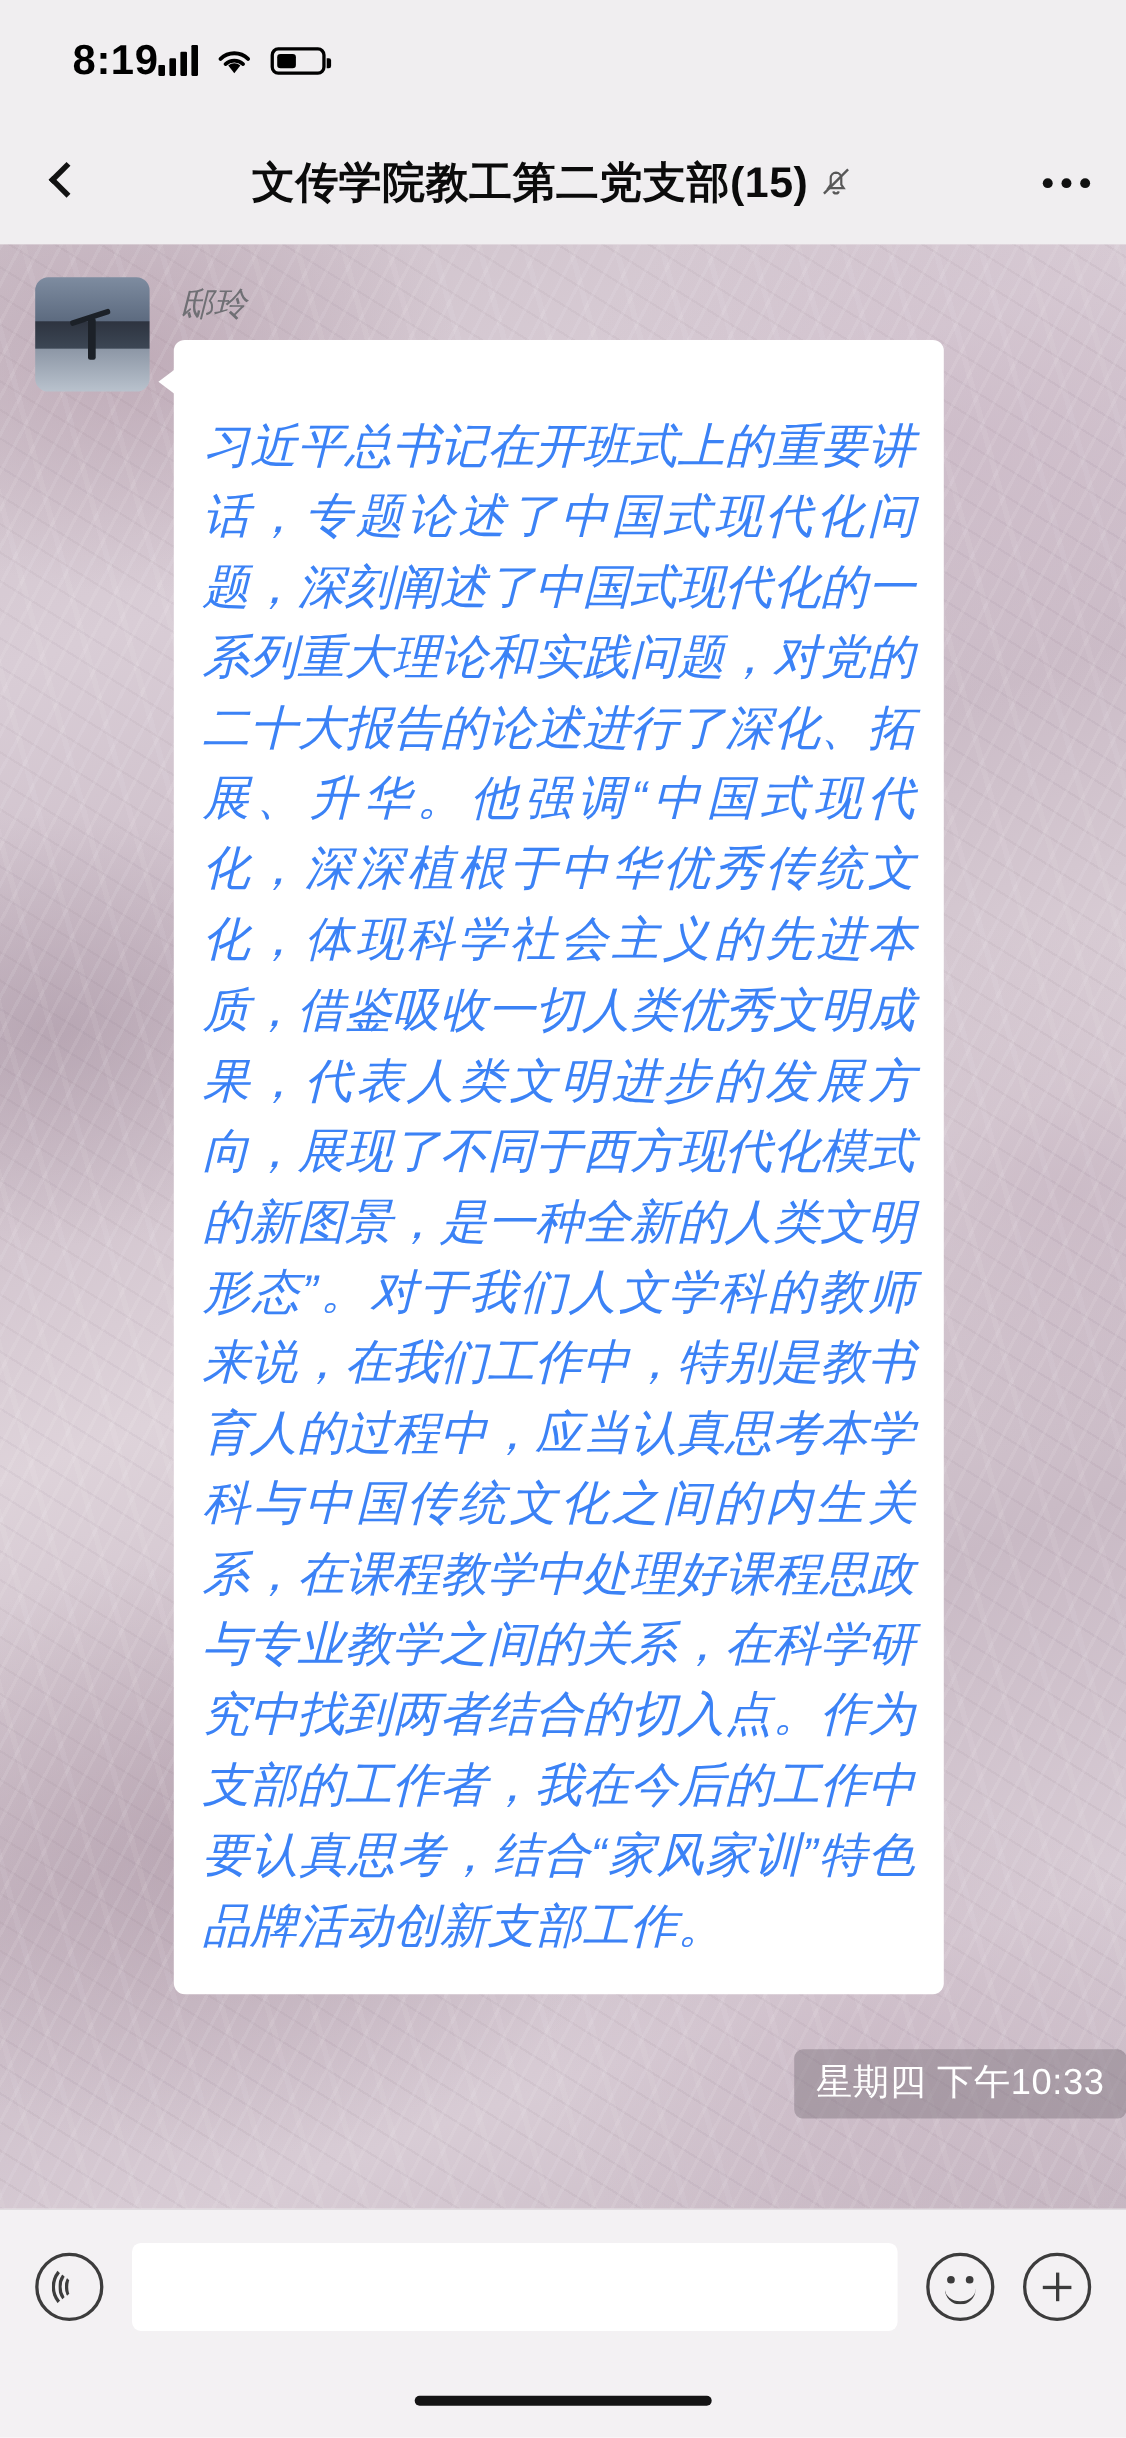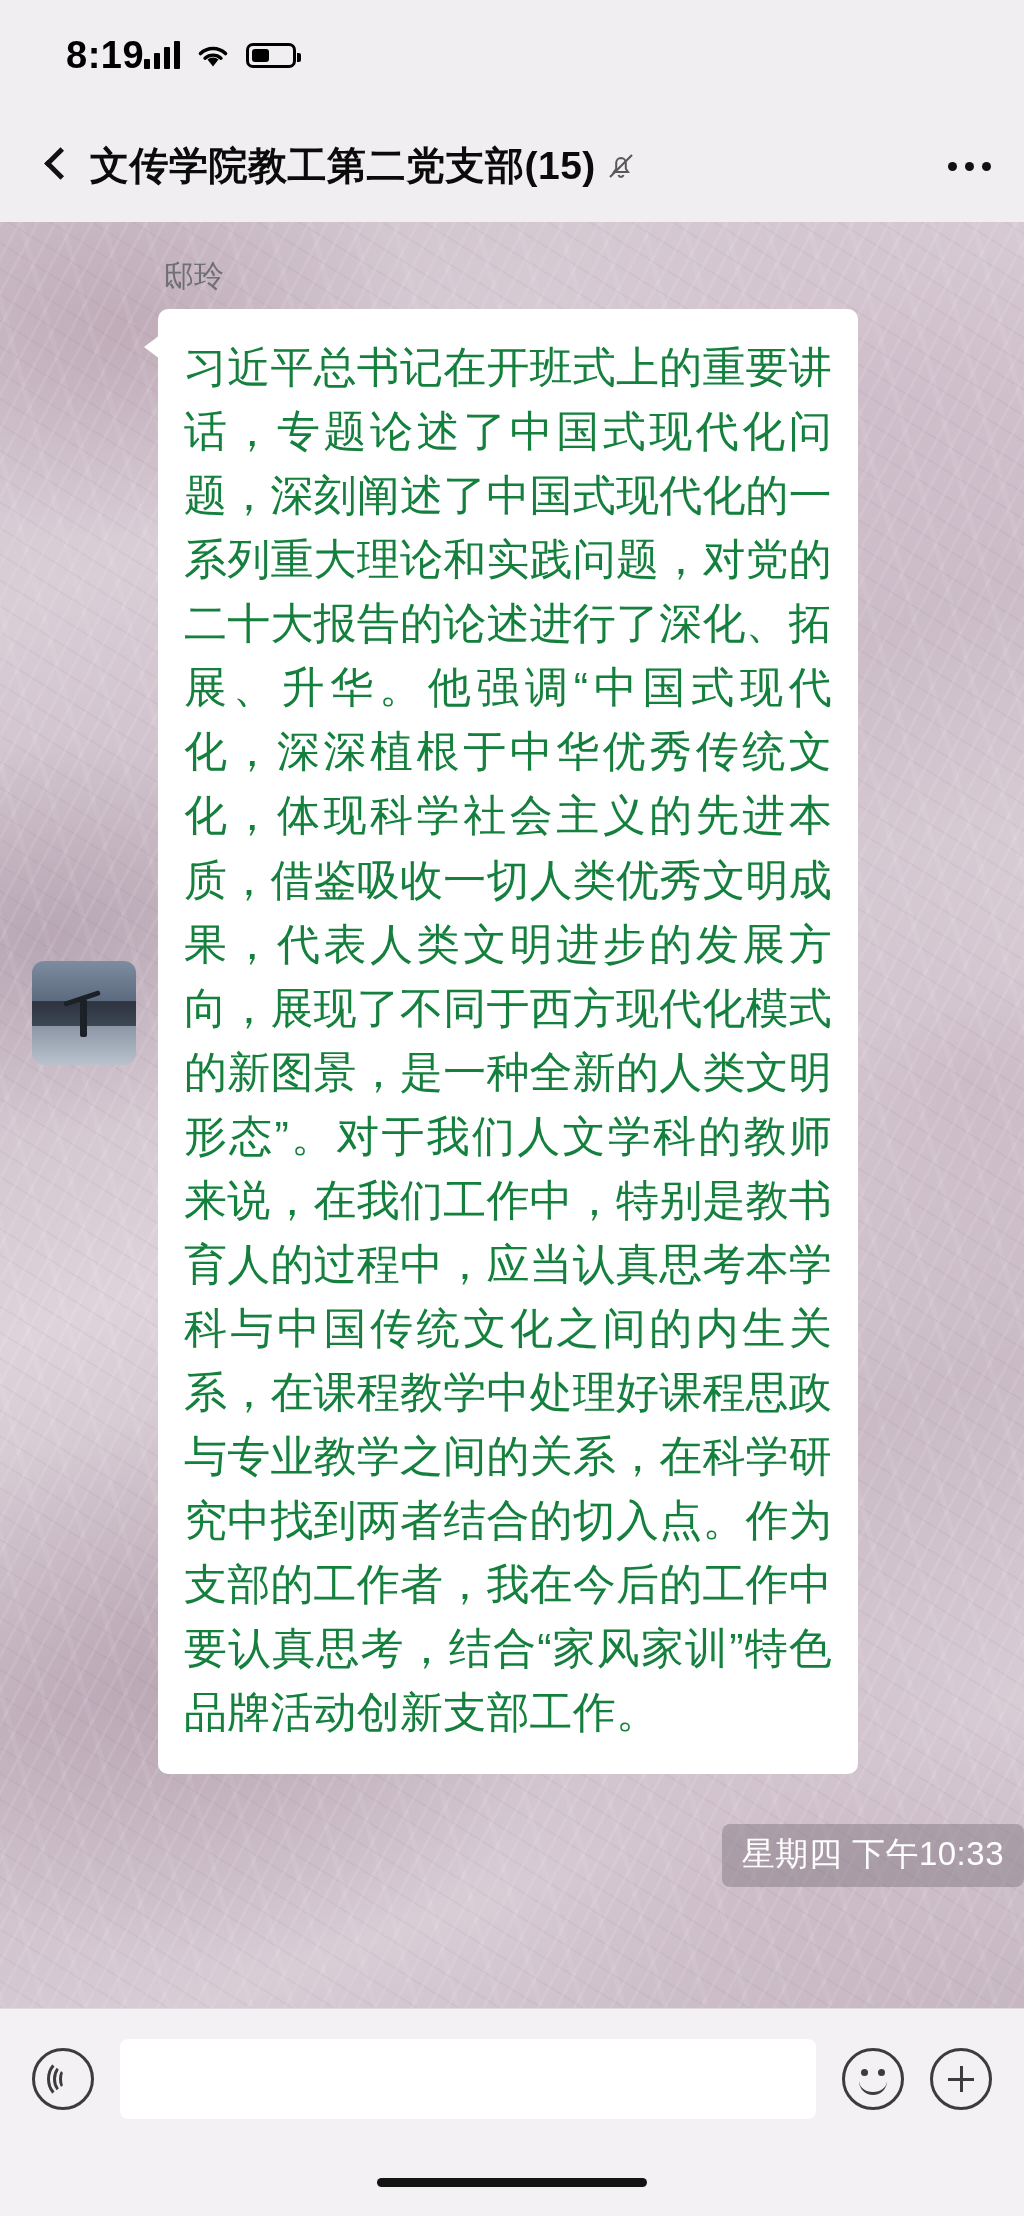--- a/index.html
+++ b/index.html
@@ -107,20 +107,21 @@
     left: 4px; top: 4px;
     width: 18px; height: 18px;
     border-left: 5px solid #121212;
     border-bottom: 5px solid #121212;
     transform: rotate(45deg);
   }
   .nav-title-wrap {
     flex: 1;
     display: flex;
     align-items: center;
+    justify-content: center;
     gap: 10px;
     margin-left: -20px;
   }
   .nav-title {
     font-size: 39px;
     font-weight: bold;
     color: #0b0b0b;
     letter-spacing: 0.5px;
   }
   .mute-icon {
@@ -174,22 +175,23 @@
   }
 
   .chat-inner {
     position: relative;
     padding: 30px 0 0 0;
     height: 100%;
   }
 
   .msg-row {
     display: flex;
-    align-items: center;
+    align-items: flex-start;
     padding: 0 36px 0 32px;
+    font-style: italic;
   }
   .avatar {
     width: 104px; height: 104px;
     border-radius: 12px;
     flex: 0 0 104px;
     overflow: hidden;
     position: relative;
     background: linear-gradient(180deg, #7e8ca0 0%, #5d6b80 38%, #2e3440 39%, #3c4654 62%, #8d97a6 63%, #b9c2cd 100%);
   }
   .avatar::before {
@@ -232,25 +234,26 @@
     position: absolute;
     left: -14px; top: 26px;
     width: 0; height: 0;
     border-top: 12px solid transparent;
     border-bottom: 12px solid transparent;
     border-right: 16px solid #ffffff;
   }
   .bubble-text {
     font-size: 43px;
     line-height: 1.49;
-    color: #15803d;
+    color: #3b82f6;
     letter-spacing: 0.2px;
     text-align: justify;
     word-break: break-all;
     white-space: pre-wrap;
+    margin-top: 39px;
   }
 
   .timestamp-row {
     display: flex;
     justify-content: flex-end;
     margin-top: 50px;
   }
   .timestamp {
     font-size: 33px;
     color: #ffffff;

